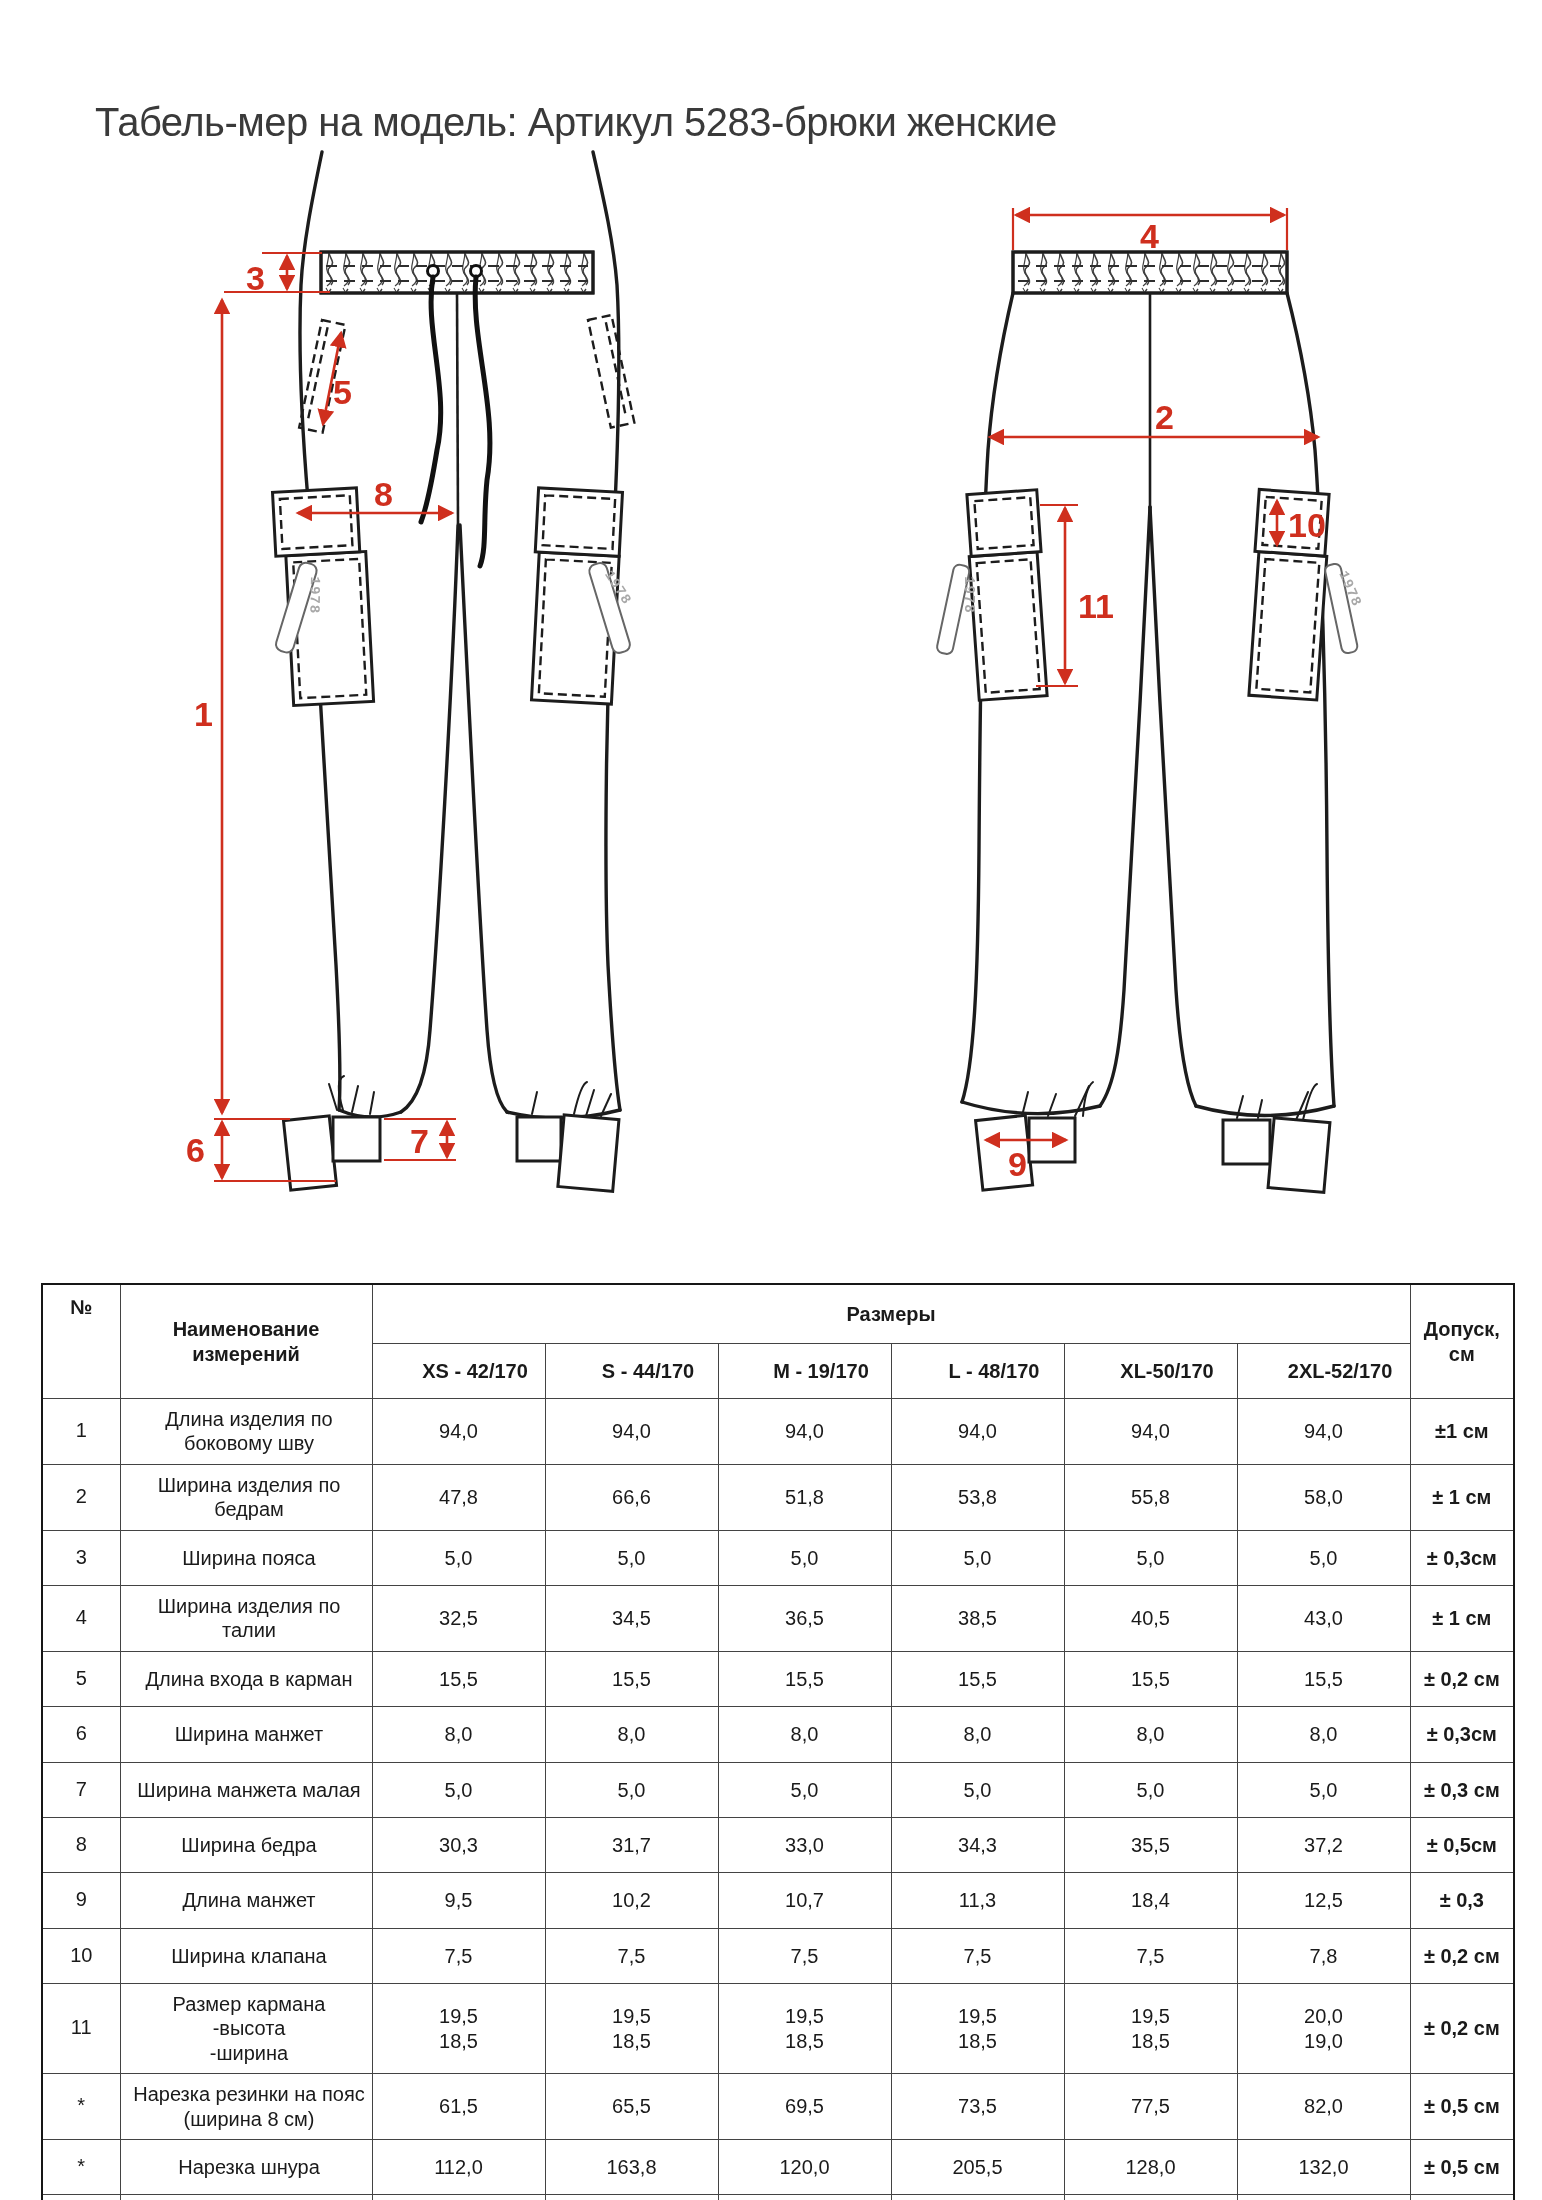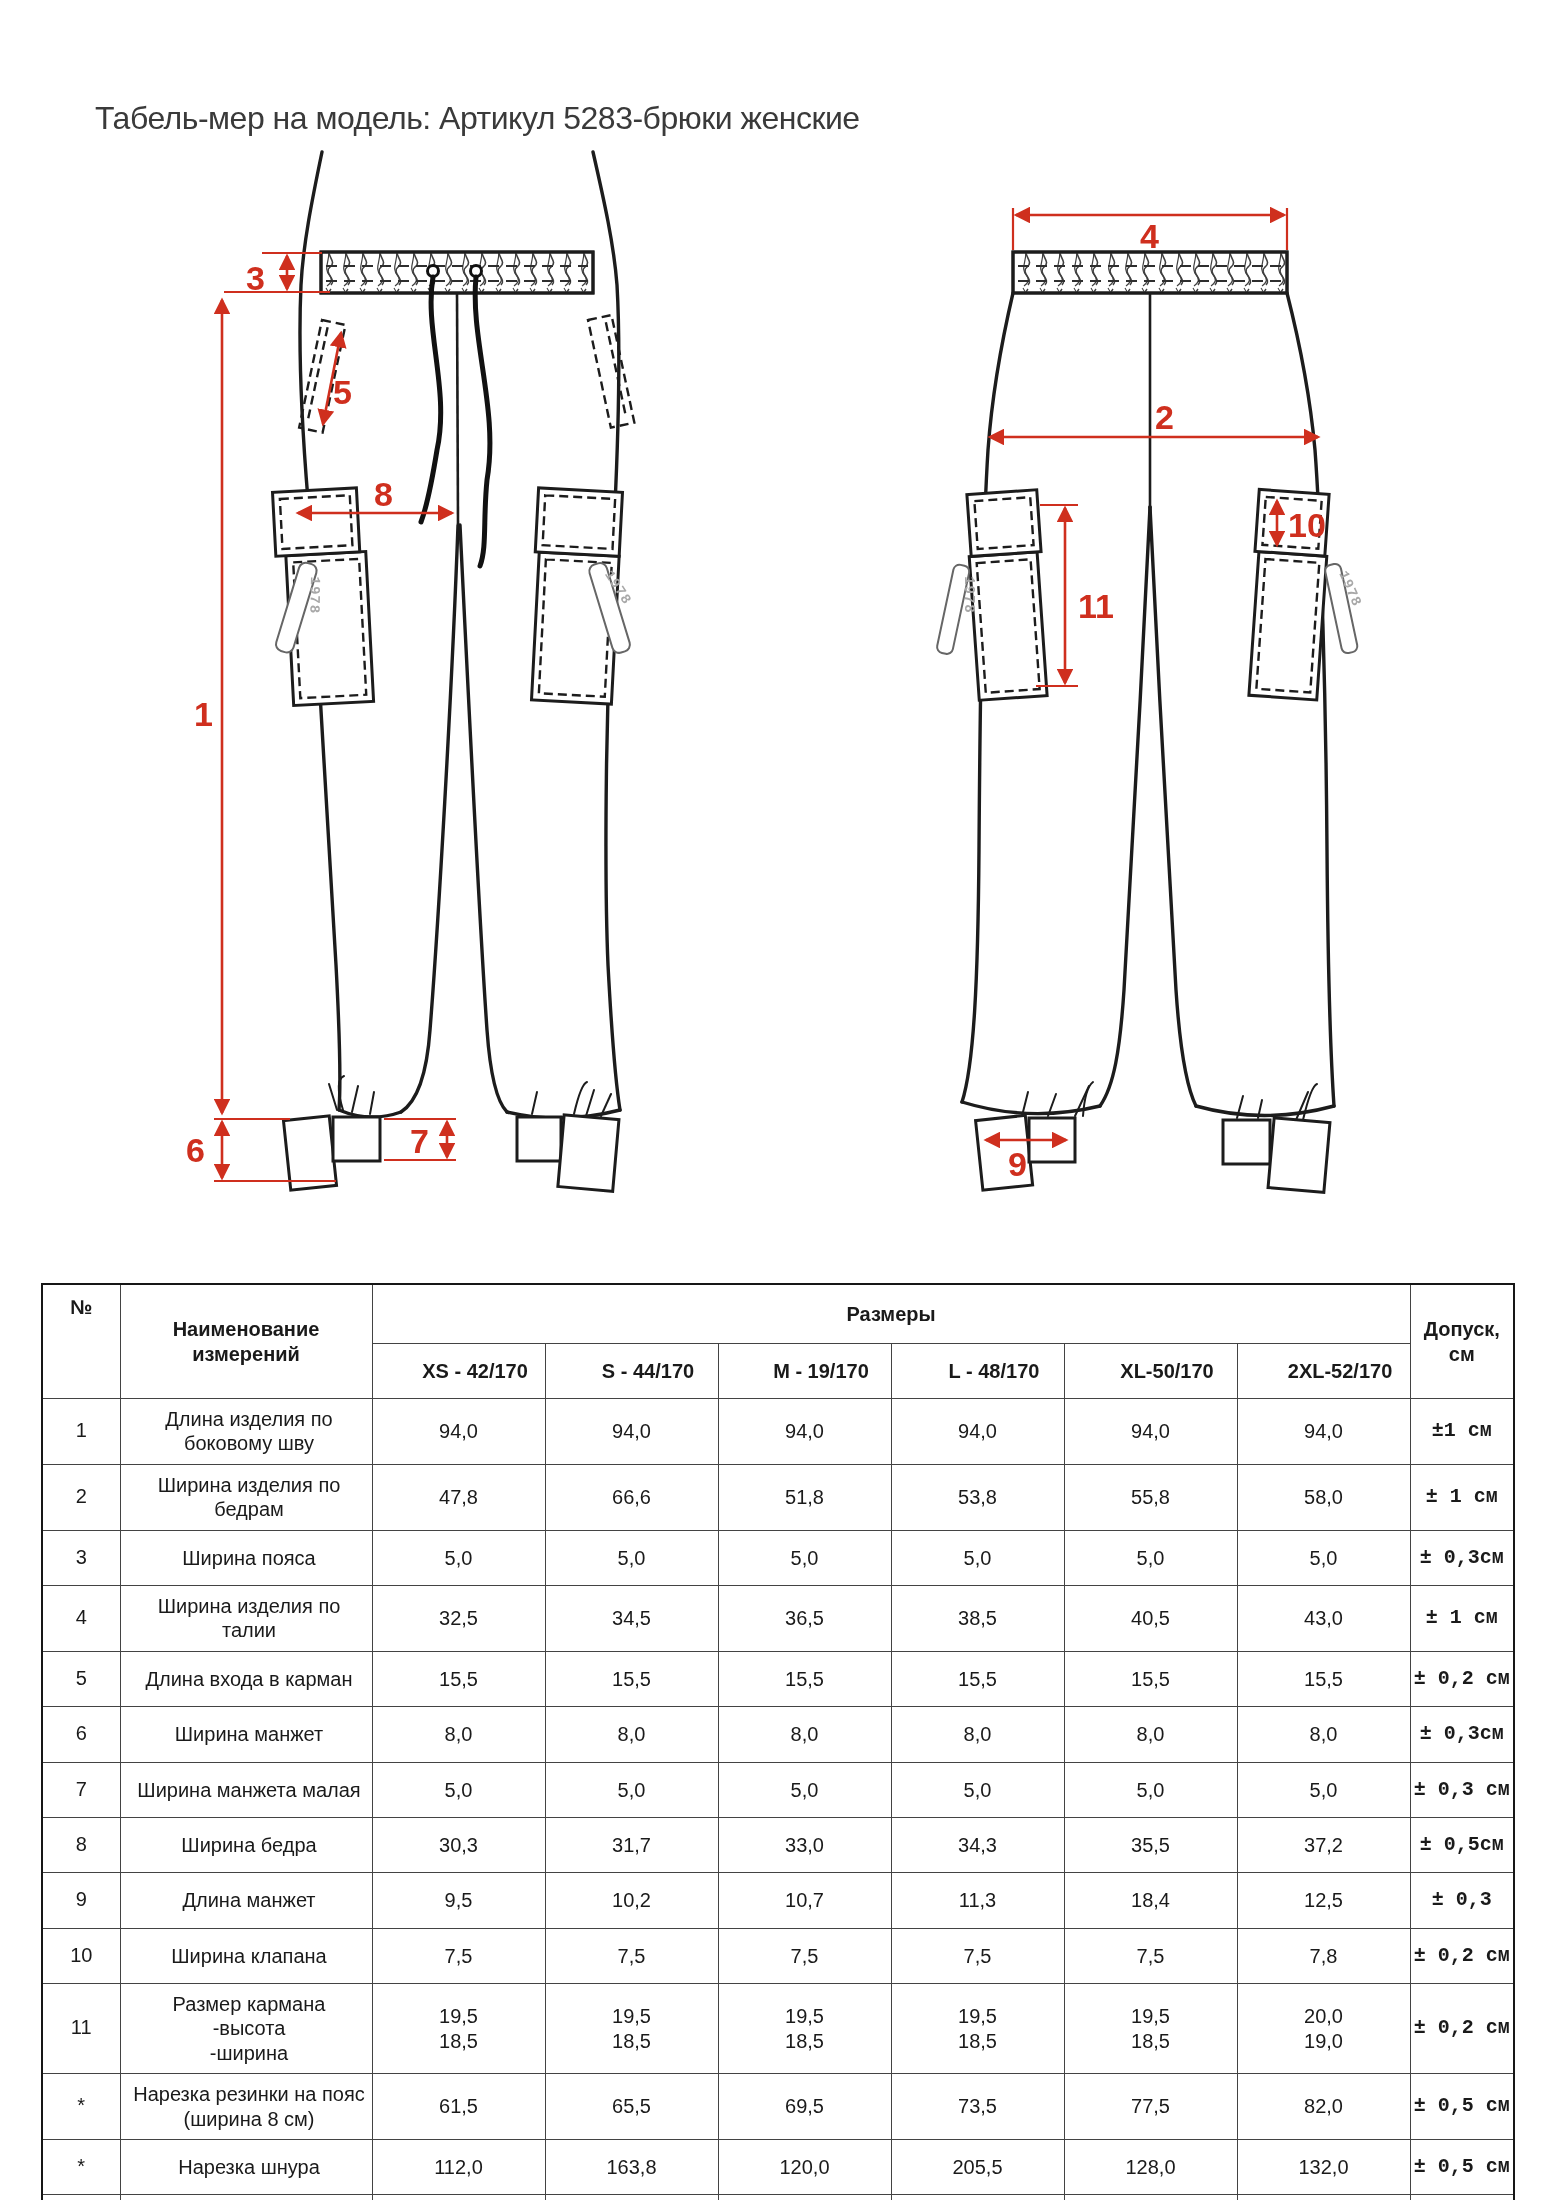--- a/index.html
+++ b/index.html
@@ -1,19 +1,19 @@
 <!DOCTYPE html>
 <html style="--red: #cf2f1e;"><head>
 <meta charset="utf-8">
 <style>
   :root{ --red:#cf2f1e; --ink:#1c1c1c; }
   html,body{margin:0;padding:0;background:#fff;}
   body{width:1542px;height:2200px;position:relative;overflow:hidden;
        font-family:"Liberation Sans",sans-serif;color:#1a1a1a;}
-  .page-title{position:absolute;left:95px;top:100px;font-size:32px;font-weight:400;
+  .page-title{position:absolute;left:95px;top:100px;font-size:40px;font-weight:400;
        color:#3a3a3a;letter-spacing:-0.5px;white-space:nowrap;}
   .drawing{position:absolute;left:0;top:140px;width:1542px;height:1120px;}
 
   
   .ol{stroke:var(--ink);stroke-width:3.4;fill:none;stroke-linecap:round;}
   .seam{stroke:var(--ink);stroke-width:2.6;fill:none;}
   .wb{stroke:var(--ink);stroke-width:3;}
   .cord{stroke:#111;stroke-width:5;fill:none;stroke-linecap:round;}
   .grommet{fill:#fff;stroke:#111;stroke-width:3;}
   .whitebox{fill:#fff;stroke:var(--ink);stroke-width:3;}
@@ -30,21 +30,21 @@
   
   table.meas{position:absolute;left:41px;top:1283px;width:1472px;border-collapse:collapse;
        table-layout:fixed;font-size:20px;}
   table.meas th,table.meas td{border:1.6px solid #434343;vertical-align:middle;
        white-space:pre-line;line-height:1.22;}
   table.meas{border:2.5px solid #161616;}
   table.meas th{font-weight:bold;padding:6px 4px;}
   td.num-cell{text-align:center;padding:10px 2px;vertical-align:top;padding-top:8px;}
   td.name-cell{text-align:center;padding:8px 6px 8px 12px;vertical-align:top;}
   td.val-cell{text-align:center;padding:15px 4px;}
-  td.tol-cell{text-align:center;padding:10px 2px;font-weight:bold;font-family:Liberation Mono, monospace;}
+  td.tol-cell{text-align:center;padding:10px 2px;font-weight:bold;}
   tr.hdr1 th{height:46px;}
   tr.hdr2 th{height:42px;padding-left:37px;}
 </style>
 </head>
 <body>
 
 <div class="page-title">Табель-мер на модель: Артикул 5283-брюки женские</div>
 
 <svg class="drawing" viewBox="0 140 1542 1120" xmlns="http://www.w3.org/2000/svg">
   <defs>

